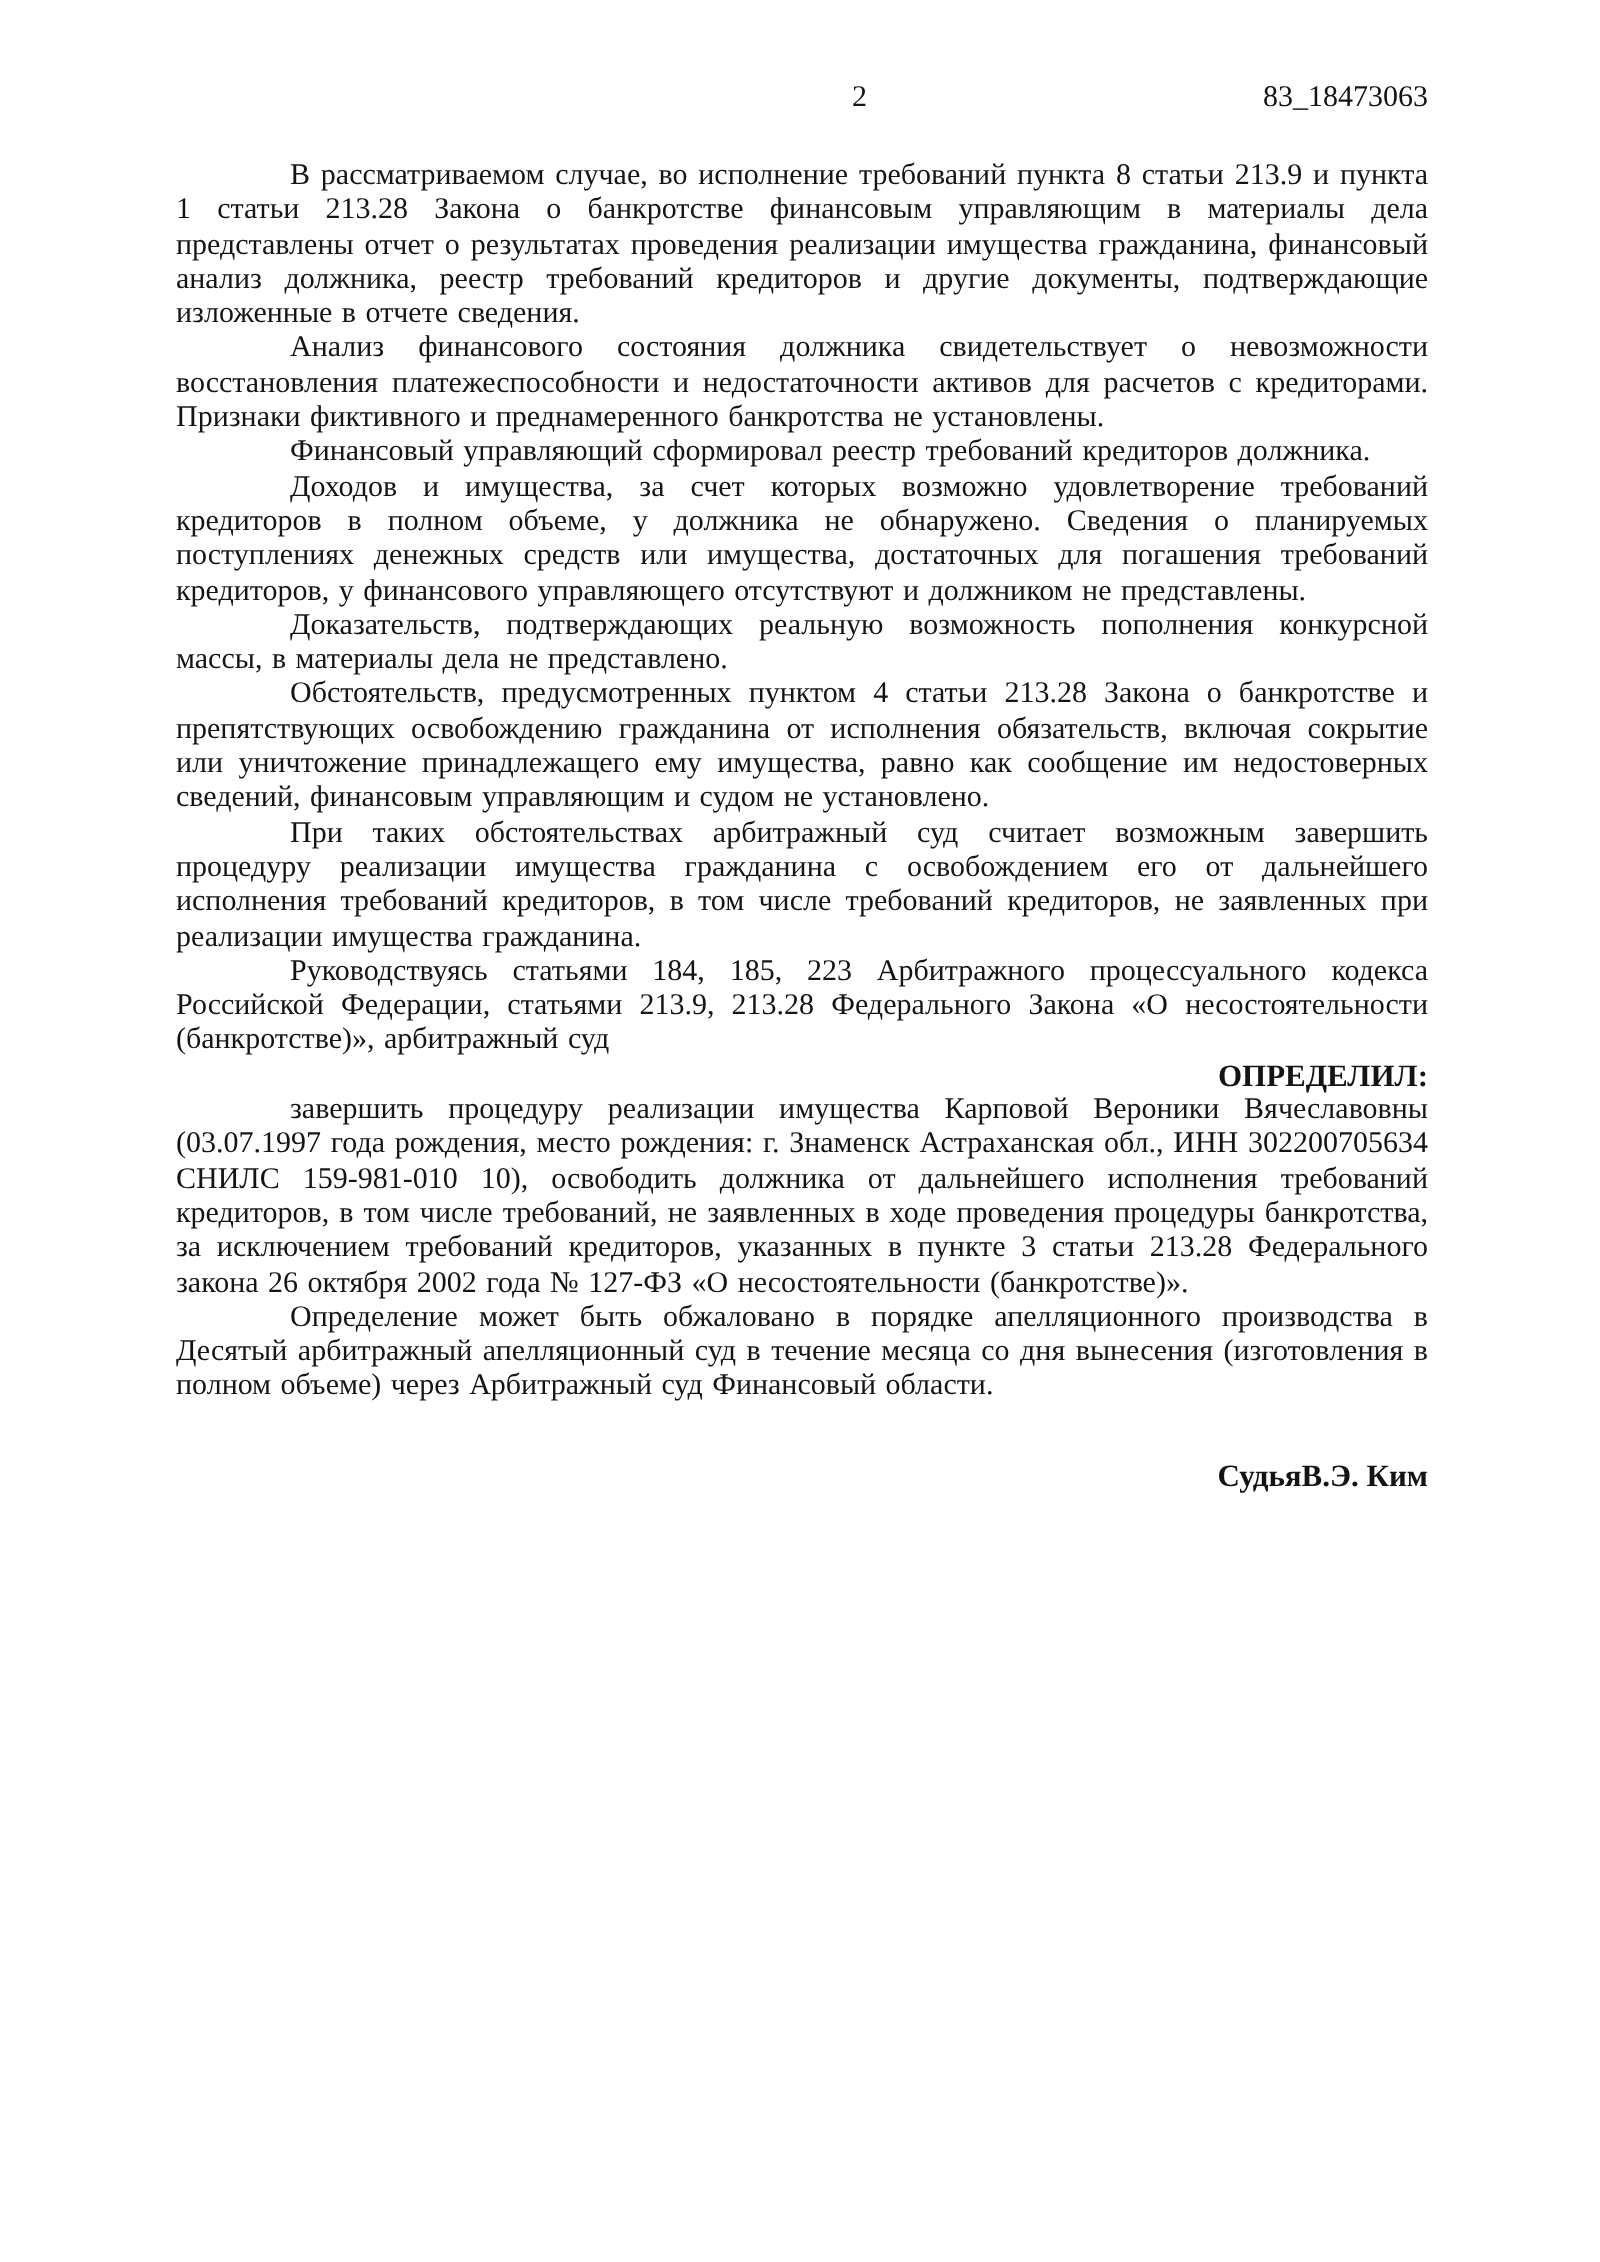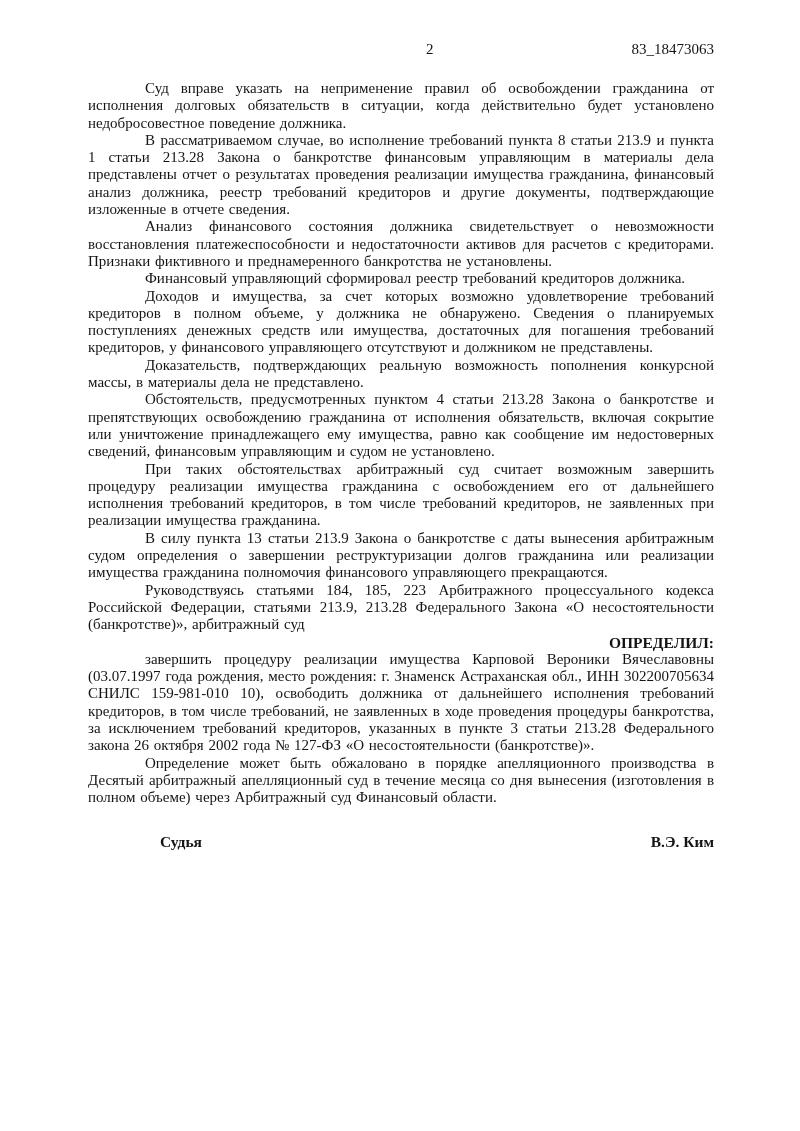--- a/index.html
+++ b/index.html
@@ -48,50 +48,48 @@
   }
   .resolution-heading {
     margin: 0;
     font-size: 15.5px;
     line-height: 17.3px;
     font-weight: bold;
     text-align: right;
   }
   .signature-row {
     display: flex;
-    justify-content: space-between;
+    justify-content: flex-end;
     margin-top: 27px;
     padding-left: 72px;
     font-size: 15.5px;
     line-height: 18px;
     font-weight: bold;
   }
 </style>
 </head>
 <body>
 
 <div class="page">
 
   <div class="page-header">
     <span class="page-num">2</span>
     <span class="doc-id">83_18473063</span>
   </div>
 
   <div class="body-text">
 
     <div>
-        <p class="para">Суд вправе указать на неприменение правил об освобождении гражданина от исполнения долговых обязательств в ситуации, когда действительно будет установлено недобросовестное поведение должника.</p>
         <p class="para">В рассматриваемом случае, во исполнение требований пункта 8 статьи 213.9 и пункта 1 статьи 213.28 Закона о банкротстве финансовым управляющим в материалы дела представлены отчет о результатах проведения реализации имущества гражданина, финансовый анализ должника, реестр требований кредиторов и другие документы, подтверждающие изложенные в отчете сведения.</p>
         <p class="para">Анализ финансового состояния должника свидетельствует о невозможности восстановления платежеспособности и недостаточности активов для расчетов с кредиторами. Признаки фиктивного и преднамеренного банкротства не установлены.</p>
         <p class="para">Финансовый управляющий сформировал реестр требований кредиторов должника.</p>
         <p class="para">Доходов и имущества, за счет которых возможно удовлетворение требований кредиторов в полном объеме, у должника не обнаружено. Сведения о планируемых поступлениях денежных средств или имущества, достаточных для погашения требований кредиторов, у финансового управляющего отсутствуют и должником не представлены.</p>
         <p class="para">Доказательств, подтверждающих реальную возможность пополнения конкурсной массы, в материалы дела не представлено.</p>
         <p class="para">Обстоятельств, предусмотренных пунктом 4 статьи 213.28 Закона о банкротстве и препятствующих освобождению гражданина от исполнения обязательств, включая сокрытие или уничтожение принадлежащего ему имущества, равно как сообщение им недостоверных сведений, финансовым управляющим и судом не установлено.</p>
         <p class="para">При таких обстоятельствах арбитражный суд считает возможным завершить процедуру реализации имущества гражданина с освобождением его от дальнейшего исполнения требований кредиторов, в том числе требований кредиторов, не заявленных при реализации имущества гражданина.</p>
-        <p class="para">В силу пункта 13 статьи 213.9 Закона о банкротстве с даты вынесения арбитражным судом определения о завершении реструктуризации долгов гражданина или реализации имущества гражданина полномочия финансового управляющего прекращаются.</p>
         <p class="para">Руководствуясь статьями 184, 185, 223 Арбитражного процессуального кодекса Российской Федерации, статьями 213.9, 213.28 Федерального Закона «О несостоятельности (банкротстве)», арбитражный суд</p>
       </div>
 
     <p class="resolution-heading">ОПРЕДЕЛИЛ:</p>
 
     <div>
         <p class="para">завершить процедуру реализации имущества Карповой Вероники Вячеславовны (03.07.1997 года рождения, место рождения: г. Знаменск Астраханская обл., ИНН 302200705634 СНИЛС 159-981-010 10), освободить должника от дальнейшего исполнения требований кредиторов, в том числе требований, не заявленных в ходе проведения процедуры банкротства, за исключением требований кредиторов, указанных в пункте 3 статьи 213.28 Федерального закона 26 октября 2002 года № 127-ФЗ «О несостоятельности (банкротстве)».</p>
         <p class="para">Определение может быть обжаловано в порядке апелляционного производства в Десятый арбитражный апелляционный суд в течение месяца со дня вынесения (изготовления в полном объеме) через Арбитражный суд Финансовый области.</p>
       </div>
 

